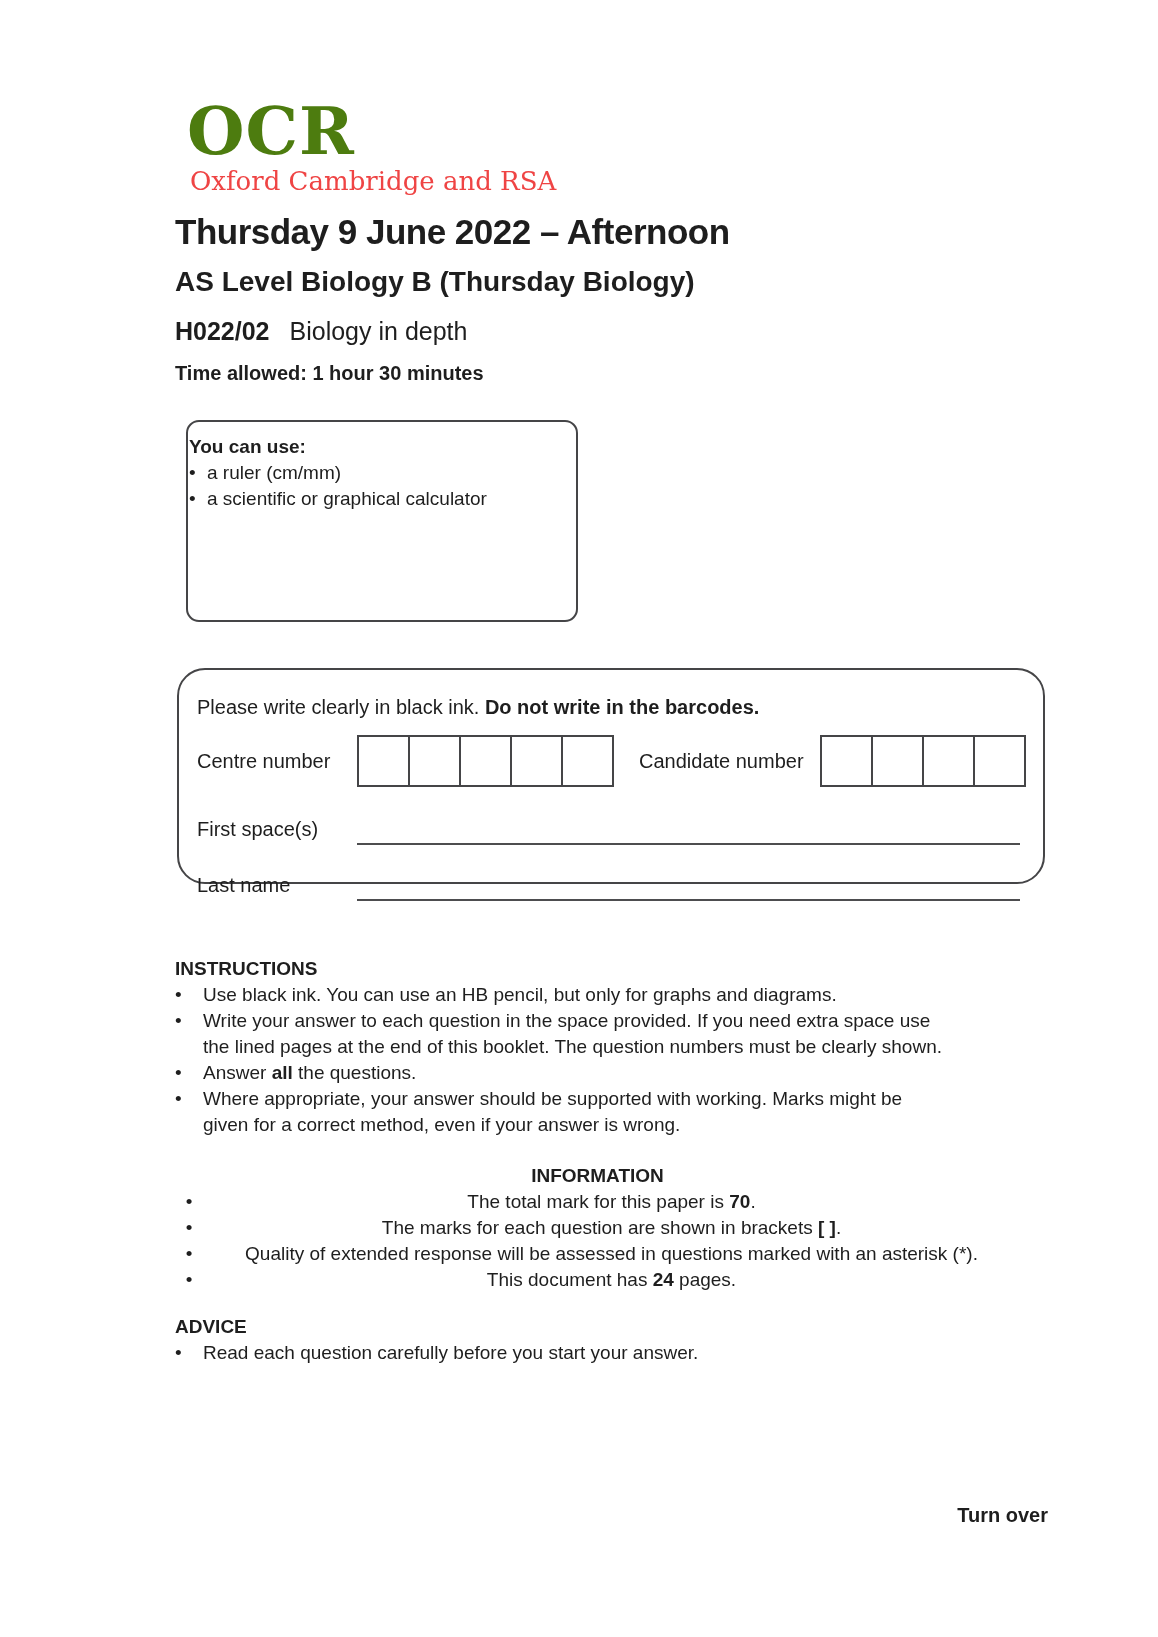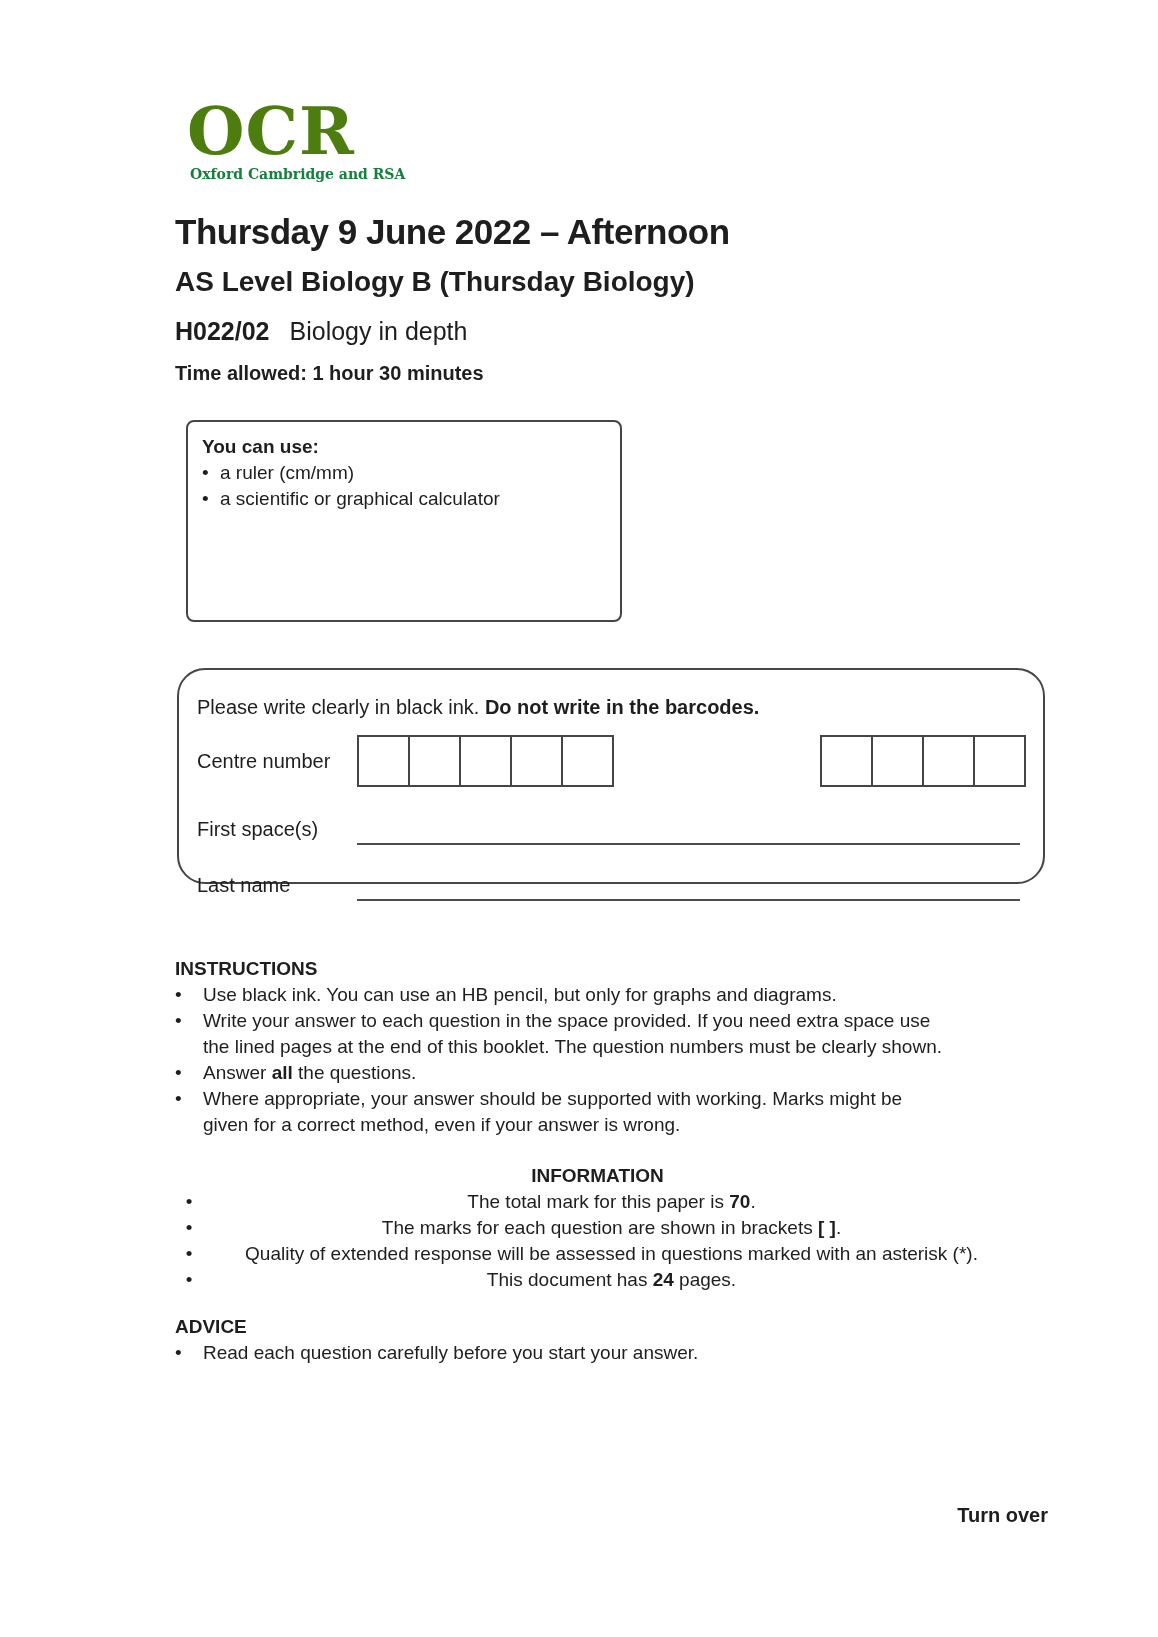--- a/index.html
+++ b/index.html
@@ -14,21 +14,21 @@
   
   .logo {
     position:absolute; left:187px; top:98px;
     font-family:"DejaVu Serif", serif;
     font-weight:bold; font-size:66px; line-height:66px;
     letter-spacing:1px; color:#4d7c0f;
   }
   .tagline {
     position:absolute; left:190px; top:166px;
     font-family:"DejaVu Serif", serif;
-    font-size:14px; color:#15803d;font-weight:bold;
+    font-size:26px; color:#ef4444;
   }
   .title {
     position:absolute; left:175px; top:212px;
     font-size:35px; font-weight:bold; letter-spacing:-0.5px;
   }
   .subtitle {
     position:absolute; left:175px; top:266px;
     font-size:28px; font-weight:bold;
   }
   .code-line {
@@ -36,23 +36,23 @@
     font-size:25px;
   }
   .code-line .code { font-weight:bold; margin-right:20px; }
   .time-allowed {
     position:absolute; left:175px; top:362px;
     font-size:20px; font-weight:bold;
   }
   
   .equipment-box {
     position:absolute; left:186px; top:420px;
-    width:436px; height:202px;
-    border:2px solid #454547; border-radius:8px;
-    padding:12px 14px;
+    width:392px; height:202px;
+    border:2px solid #454547; border-radius:13px;
+    padding:12px 1px;
   }
   .equipment-box .eq-heading { font-size:19px; font-weight:bold; line-height:26px; }
   
   .candidate-box {
     position:absolute; left:177px; top:668px;
     width:868px; height:216px;
     border:2px solid #454547; border-radius:28px;text-align:center;
   }
   .cand-note {
     position:absolute; left:18px; top:26px;
@@ -129,20 +129,21 @@
 
     <div class="cand-label lbl-centre">Centre number</div>
     <div class="cells cells-centre">
         <div class="cell"></div>
         <div class="cell"></div>
         <div class="cell"></div>
         <div class="cell"></div>
         <div class="cell"></div>
       </div>
 
+    <div class="cand-label lbl-candidate">Candidate number</div>
     <div class="cells cells-candidate">
         <div class="cell"></div>
         <div class="cell"></div>
         <div class="cell"></div>
         <div class="cell"></div>
       </div>
 
     <div class="cand-label lbl-first">First space(s)</div>
     <div class="name-line line-first"></div>
 

